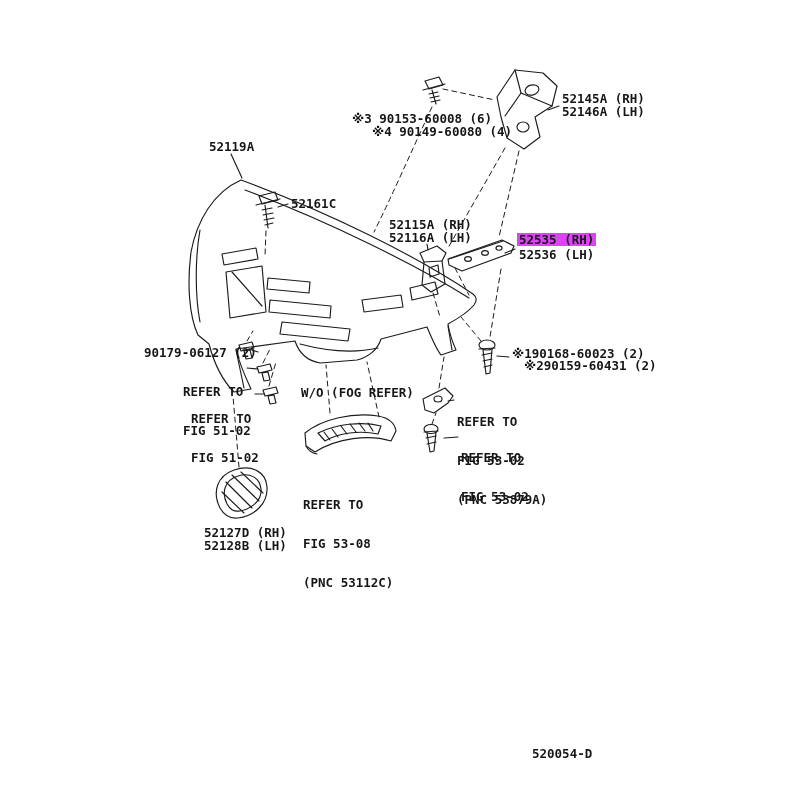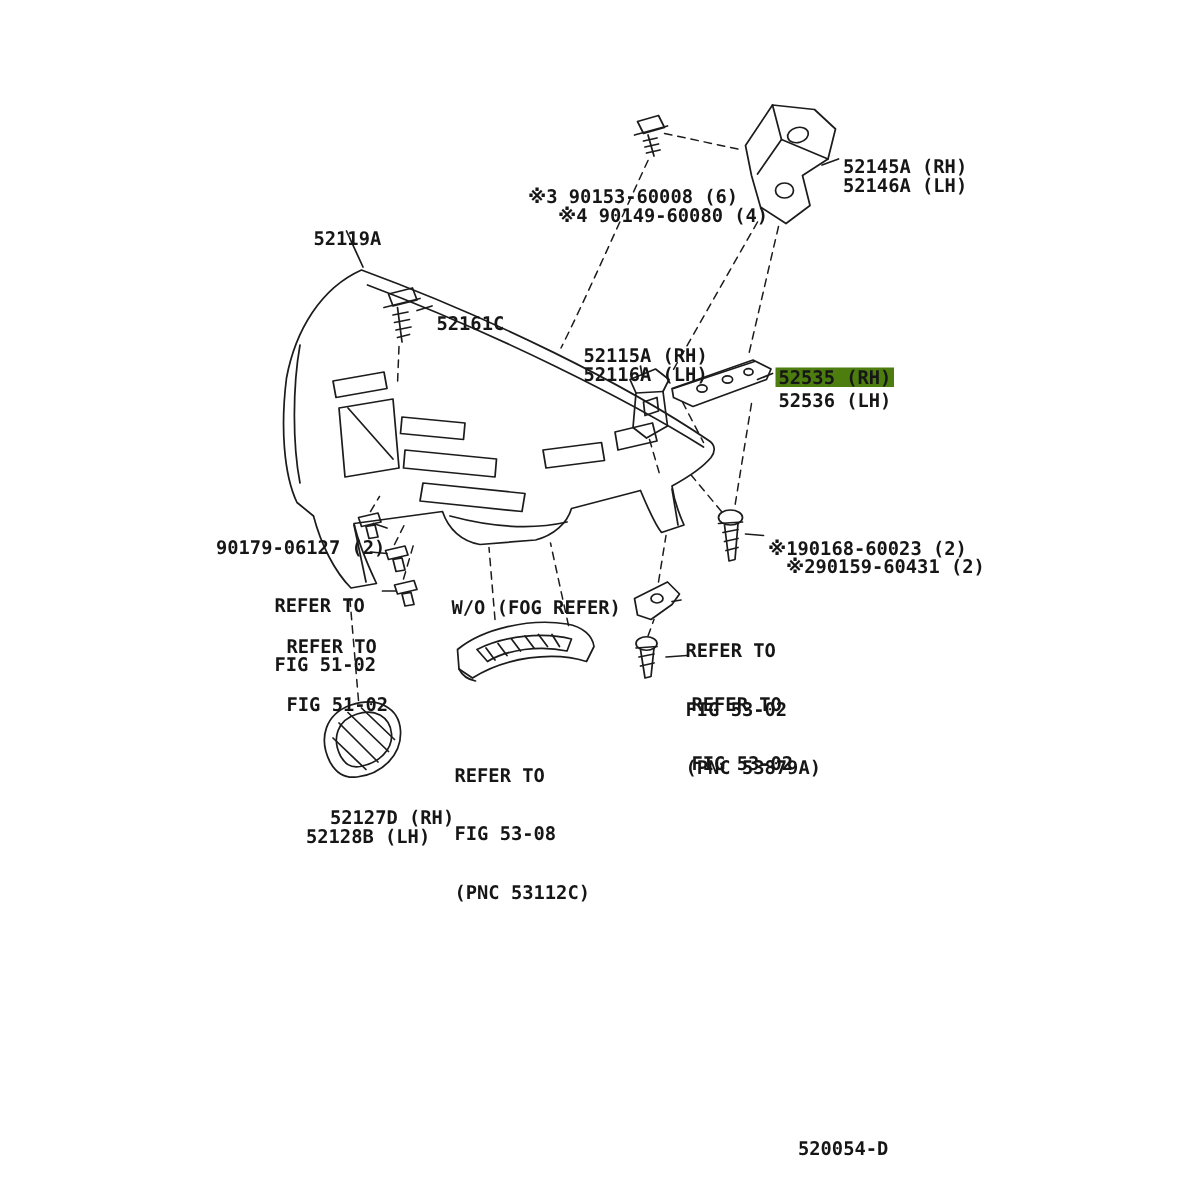--- a/index.html
+++ b/index.html
@@ -3,24 +3,24 @@
 <meta charset="utf-8">
 <style>
   html,body{margin:0;padding:0;background:#fff;}
   .stage{
     position:relative;width:800px;height:800px;background:#ffffff;overflow:hidden;
     font-family:"DejaVu Sans Mono","DejaVu Sans",monospace;
   }
   .stage svg{position:absolute;left:0;top:0;}
   .lbl{
     position:absolute;font-size:12.5px;font-weight:bold;color:#161616;
-    line-height:13px;white-space:pre;letter-spacing:0;margin-top:12px;
+    line-height:13px;white-space:pre;letter-spacing:0;
   }
   .lbl .ln{white-space:pre;}
-  .hl{background:#4d7c0f;padding:0 2px;}
+  .hl{background:#d946ef;padding:0 2px;}
   .line path, .line ellipse{fill:none;stroke:#1c1c1c;stroke-width:1.15;stroke-linejoin:round;stroke-linecap:round;}
   .dash path{fill:none;stroke:#1c1c1c;stroke-width:1;stroke-dasharray:5 4;stroke-linecap:round;}
 </style>
 </head>
 <body>
 
 <div class="stage">
 
   <svg width="800" height="800" viewBox="0 0 800 800">
 
@@ -194,19 +194,19 @@
     <div class="ln">REFER TO</div>
     <div class="ln">FIG 53-02</div>
   </div>
 
   <div class="lbl" style="left:303px;top:472px">
     <div class="ln">REFER TO</div>
     <div class="ln">FIG 53-08</div>
     <div class="ln">(PNC 53112C)</div>
   </div>
 
-  <div class="lbl" style="left:220px;top:526px">52127D (RH)</div>
+  <div class="lbl" style="left:204px;top:526px">52127D (RH)</div>
   <div class="lbl" style="left:204px;top:539px">52128B (LH)</div>
 
 
   <div class="lbl" style="left:532px;top:747px">520054-D</div>
 
 </div>
 
 </body></html>

